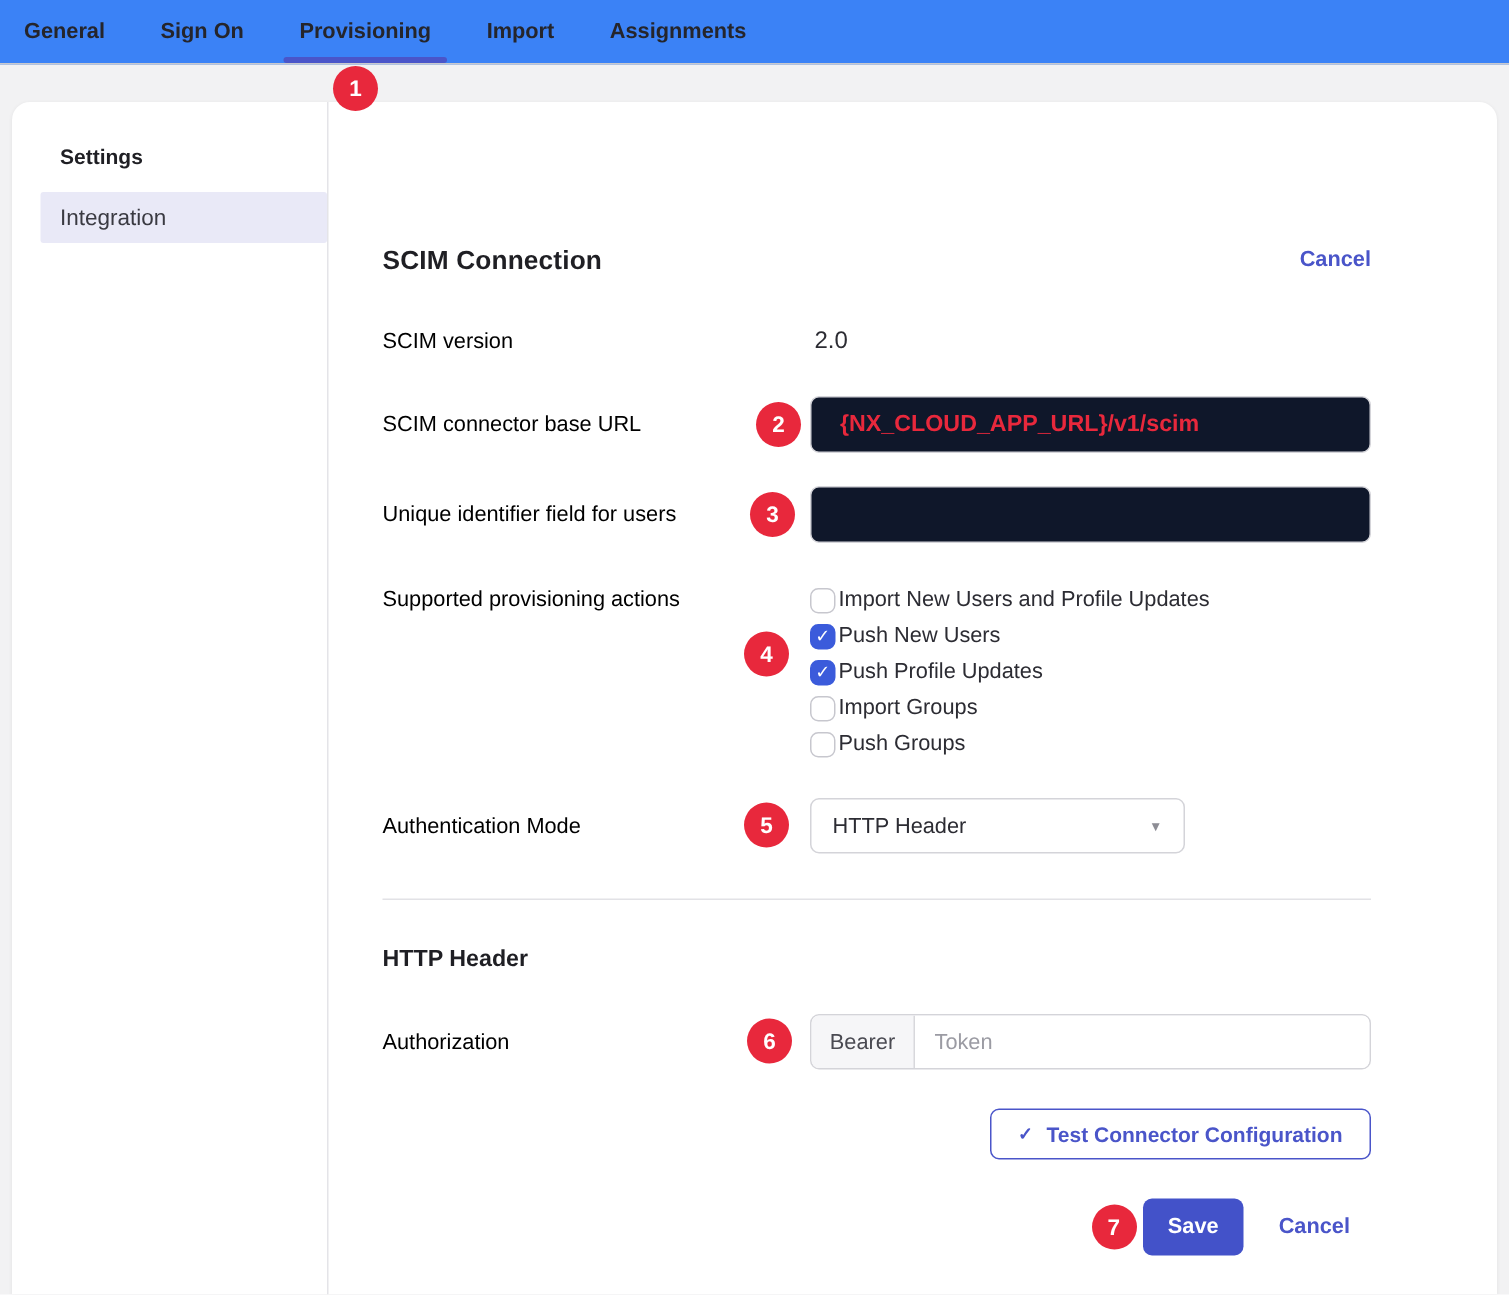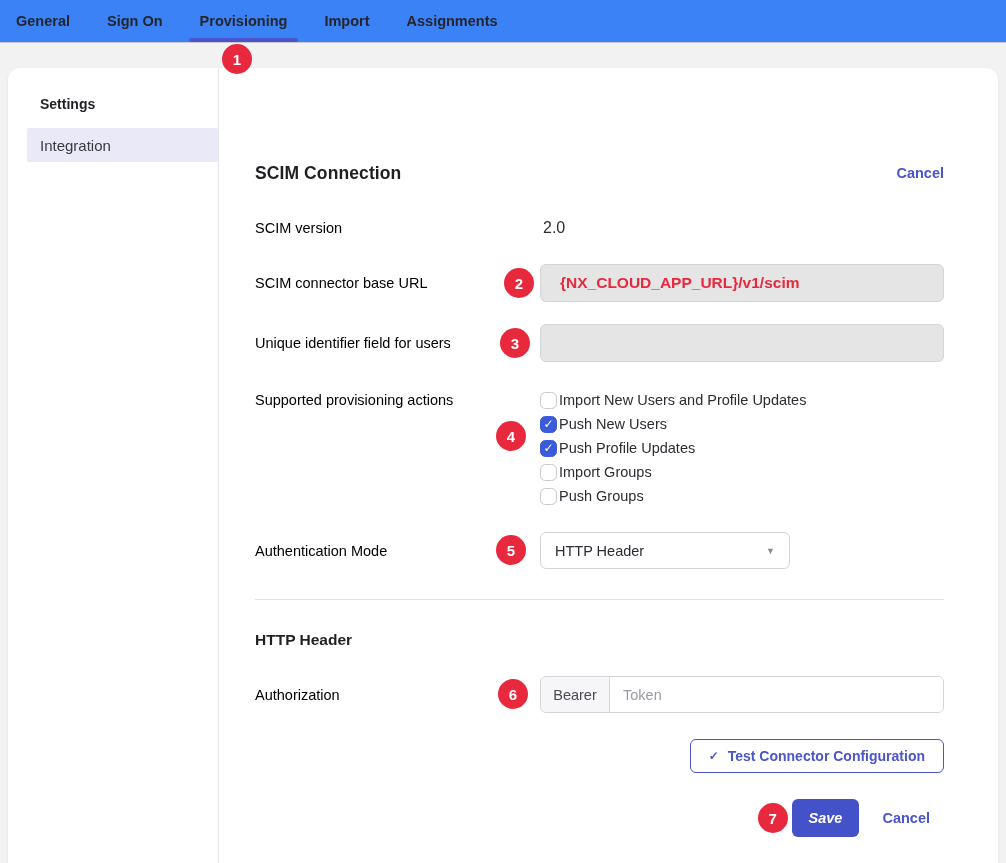--- a/index.html
+++ b/index.html
@@ -92,21 +92,21 @@
     font-size: 15px;
     color: #3a3a42;
     cursor: pointer;
     border-radius: 2px;
   }
   .sb-item.selected { background: #e9e9f7; }
 
   
   .main {
     flex: 1;
-    padding: 0 54px 0 36px;
+    padding: 0 84px 0 36px;
   }
   .header-row {
     margin-top: 94px;
     height: 22px;
     display: flex;
     justify-content: space-between;
     align-items: center;
   }
   .form-title {
     font-size: 17.5px;
@@ -137,21 +137,21 @@
 
   .row-version { margin-top: 34px; height: 20px; }
   .value-text { font-size: 16px; color: #2c2c33; padding-left: 3px; }
 
   .row-baseurl { margin-top: 26px; height: 38px; }
   .text-input {
     width: 100%;
     height: 38px;
     border: 1px solid #d4d4d9;
     border-radius: 6px;
-    background: #e5e5e5;
+    background: #0f172a;
     font-family: "Liberation Sans", sans-serif;
     font-size: 14.5px;
     color: #2c2c33;
     padding: 0 12px;
     outline: none;
   }
   .url-input {
     color: #e8283c;
     font-weight: 700;
     font-size: 15.5px;
@@ -276,21 +276,20 @@
     padding: 0 17px;
     margin-left: 4px;
     background: #4352c9;
     border: none;
     border-radius: 6px;
     color: #fff;
     font-family: "Liberation Sans", sans-serif;
     font-size: 14.5px;
     font-weight: 700;
     cursor: pointer;
-    font-style: italic;
   }
   .row-save .link { margin-left: 23px; margin-right: 14px; }
 
   
   .badge-in-row { position: absolute; }
   #badge2 { left: 249px; top: 4px; }
   #badge3 { left: 245px; top: 4px; }
   #badge4 { left: 241px; top: 33px; }
   #badge5 { left: 241px; top: 3px; }
   #badge6 { left: 243px; top: 3px; }

